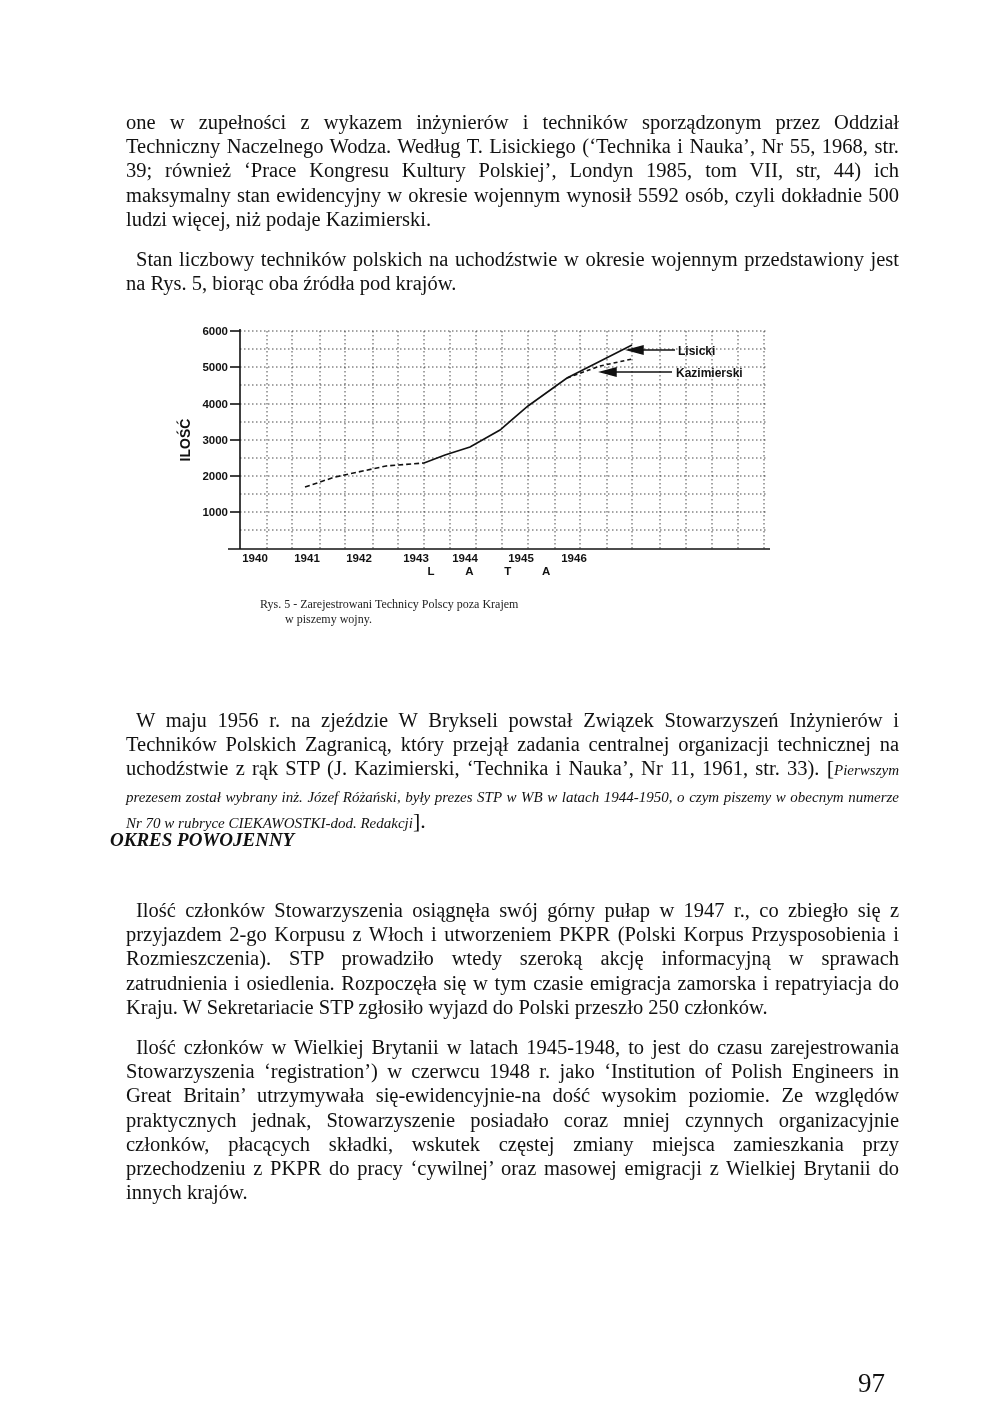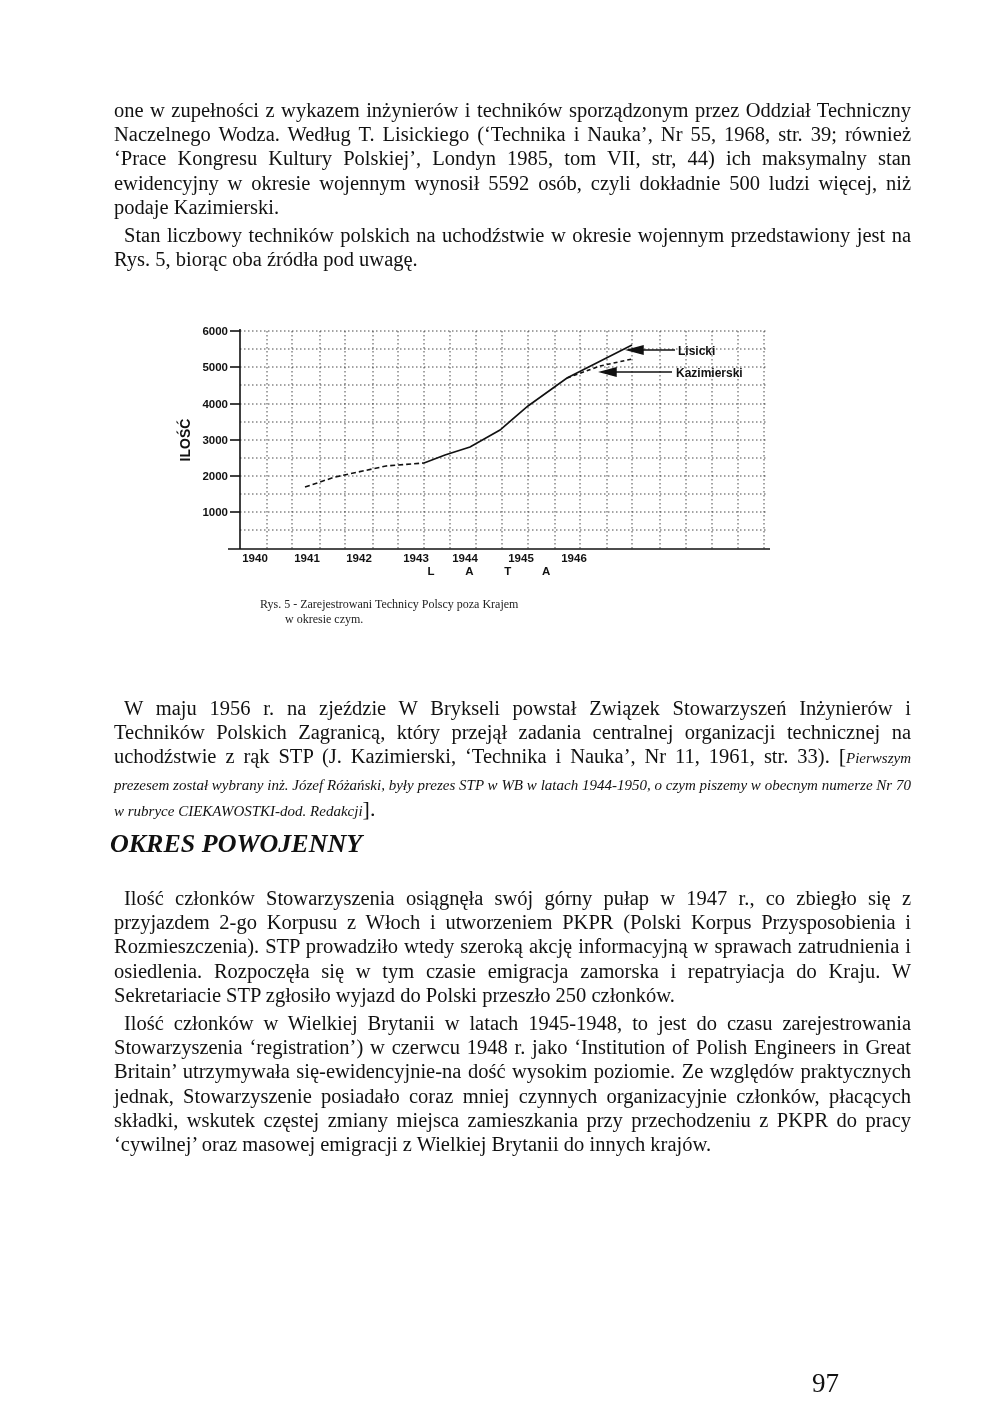--- a/index.html
+++ b/index.html
@@ -3,48 +3,48 @@
 <meta charset="utf-8">
 <style>
   html, body { margin: 0; padding: 0; background: #ffffff; }
   body { width: 1000px; height: 1420px; position: relative; overflow: hidden; color: #111; }
   .page { position: absolute; left: 0; top: 0; width: 1000px; height: 1420px; }
   .text {
     position: absolute; left: 110px; width: 805px;
     font-family: "Liberation Serif", serif; font-size: 20.5px; line-height: 24.2px;
     text-align: justify; color: #111;
   }
-  .text p { margin: 4px; }
+  .text p { margin: 16px; }
   .indent { text-indent: 10px; }
   .italic-small { font-style: italic; font-size: 15px; }
   .bracket { font-size: 22px; }
   .heading {
     position: absolute; left: 110px; top: 829px;
-    font-family: "Liberation Serif", serif; font-size: 26px; font-weight: bold; font-style: italic;
+    font-family: "Liberation Serif", serif; font-size: 19px; font-weight: bold; font-style: italic;
   }
   .pagenum {
-    position: absolute; left: 812px; top: 1368px;
+    position: absolute; left: 858px; top: 1368px;
     font-family: "Liberation Serif", serif; font-size: 27px; color: #111;
   }
   .chart { position: absolute; left: 0; top: 0; }
   .caption {
     position: absolute; left: 260px; top: 597px; width: 420px;
     font-family: "Liberation Serif", serif; font-size: 12px; line-height: 15px; color: #222;
   }
   .caption .l2 { padding-left: 25px; display: block; }
   svg text { font-family: "Liberation Sans", sans-serif; }
 </style>
 </head>
 <body>
 
 <div class="page">
 
   <div class="text" style="top:94px;">
     <p>one w zupełności z wykazem inżynierów i techników sporządzonym przez Oddział Techniczny Naczelnego Wodza. Według T. Lisickiego (‘Technika i Nauka’, Nr 55, 1968, str. 39; również ‘Prace Kongresu Kultury Polskiej’, Londyn 1985, tom VII, str, 44) ich maksymalny stan ewidencyjny w okresie wojennym wynosił 5592 osób, czyli dokładnie 500 ludzi więcej, niż podaje Kazimierski.</p>
-    <p class="indent">Stan liczbowy techników polskich na uchodźstwie w okresie wojennym przedstawiony jest na Rys. 5, biorąc oba źródła pod uwagę.</p>
+    <p class="indent">Stan liczbowy techników polskich na uchodźstwie w okresie wojennym przedstawiony jest na Rys. 5, biorąc oba źródła pod krajów.</p>
   </div>
 
   <svg class="chart" width="1000" height="600">
     <g stroke="#333" stroke-width="0.9" stroke-dasharray="1.5,2.5" fill="none">
 
       <line x1="240" y1="331" x2="768" y2="331"></line>
       <line x1="240" y1="349" x2="768" y2="349"></line>
       <line x1="240" y1="367" x2="768" y2="367"></line>
       <line x1="240" y1="385" x2="768" y2="385"></line>
       <line x1="240" y1="404" x2="768" y2="404"></line>
@@ -122,21 +122,21 @@
     <text x="678" y="355" font-size="12" font-weight="bold" fill="#111">Lisicki</text>
     <g stroke="#111" stroke-width="1.5" fill="#111">
       <line x1="612" y1="372" x2="672" y2="372"></line>
       <polygon points="601,372 616,368 616,376"></polygon>
     </g>
     <text x="676" y="377" font-size="12" font-weight="bold" fill="#111">Kazimierski</text>
   </svg>
 
   <div class="caption">
     <span>Rys. 5 - Zarejestrowani Technicy Polscy poza Krajem</span>
-    <span class="l2">w okresie czym.</span>
+    <span class="l2">w piszemy wojny.</span>
   </div>
 
   <div class="text" style="top:692px;">
     <p class="indent"><span>W maju 1956 r. na zjeździe W Brykseli powstał Związek Stowarzyszeń Inżynierów i Techników Polskich Zagranicą, który przejął zadania centralnej organizacji technicznej na uchodźstwie z rąk STP (J. Kazimierski, ‘Technika i Nauka’, Nr 11, 1961, str. 33).</span> <span class="bracket">[</span><span class="italic-small">Pierwszym prezesem został wybrany inż. Józef Różański, były prezes STP w WB w latach 1944-1950, o czym piszemy w obecnym numerze Nr 70 w rubryce CIEKAWOSTKI-dod. Redakcji</span><span class="bracket">].</span></p>
   </div>
 
   <div class="heading">OKRES POWOJENNY</div>
 
   <div class="text" style="top:882px;">
     <p class="indent">Ilość członków Stowarzyszenia osiągnęła swój górny pułap w 1947 r., co zbiegło się z przyjazdem 2-go Korpusu z Włoch i utworzeniem PKPR (Polski Korpus Przysposobienia i Rozmieszczenia). STP prowadziło wtedy szeroką akcję informacyjną w sprawach zatrudnienia i osiedlenia. Rozpoczęła się w tym czasie emigracja zamorska i repatryiacja do Kraju. W Sekretariacie STP zgłosiło wyjazd do Polski przeszło 250 członków.</p>

